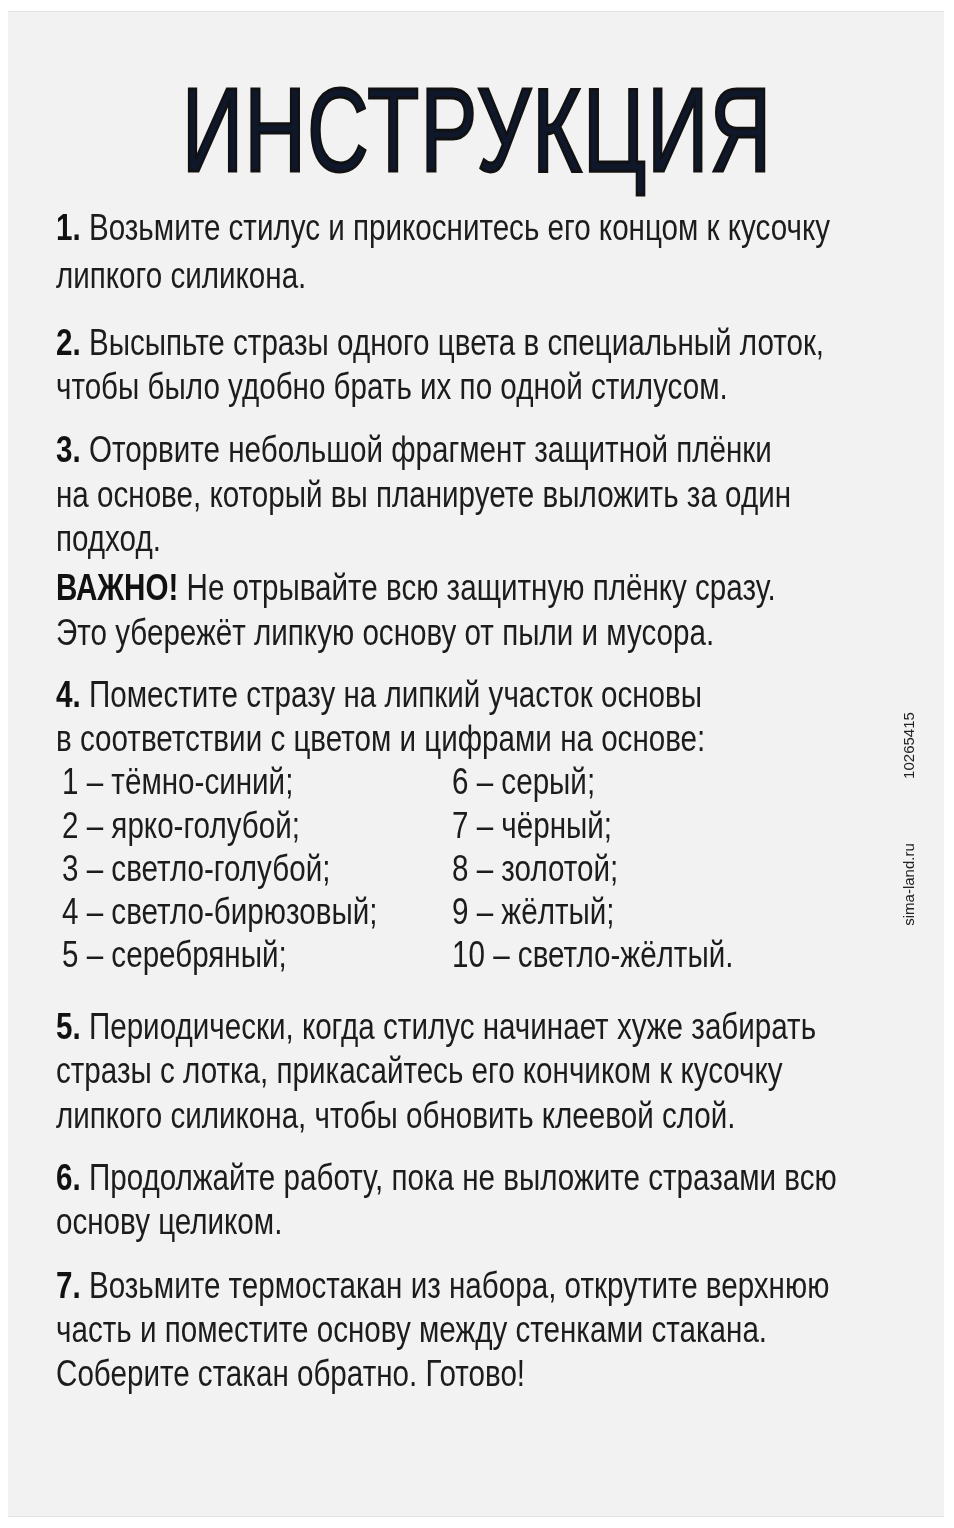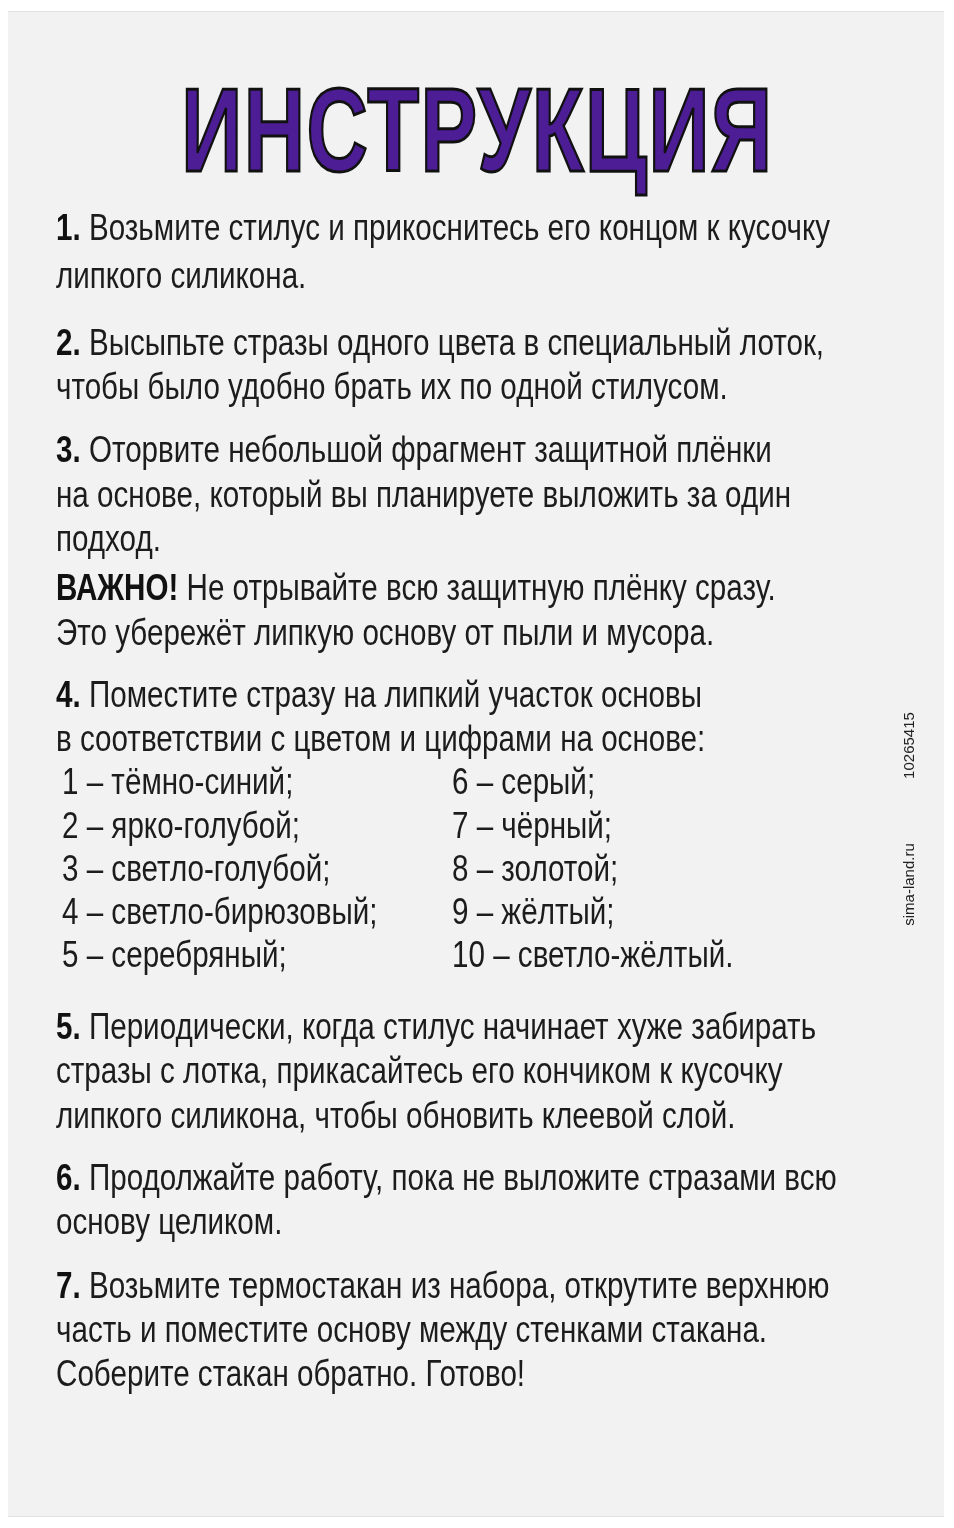--- a/index.html
+++ b/index.html
@@ -26,23 +26,23 @@
       border-bottom: 1px solid #e2e2e2;
     }
     .title {
       position: absolute;
       top: 70px;
       left: 0;
       width: 954px;
       text-align: center;
       font-size: 118px;
       line-height: 120px;
-      font-weight: 700;
+      font-weight: 400;
       letter-spacing: 2px;
-      color: #4c1d95;
+      color: #0f172a;
     }
     .title span {
       display: inline-block;
       transform: scaleX(0.72);
       transform-origin: center;
       -webkit-text-stroke: 3px #111;
     }
     .line {
       position: absolute;
       left: 56px;

